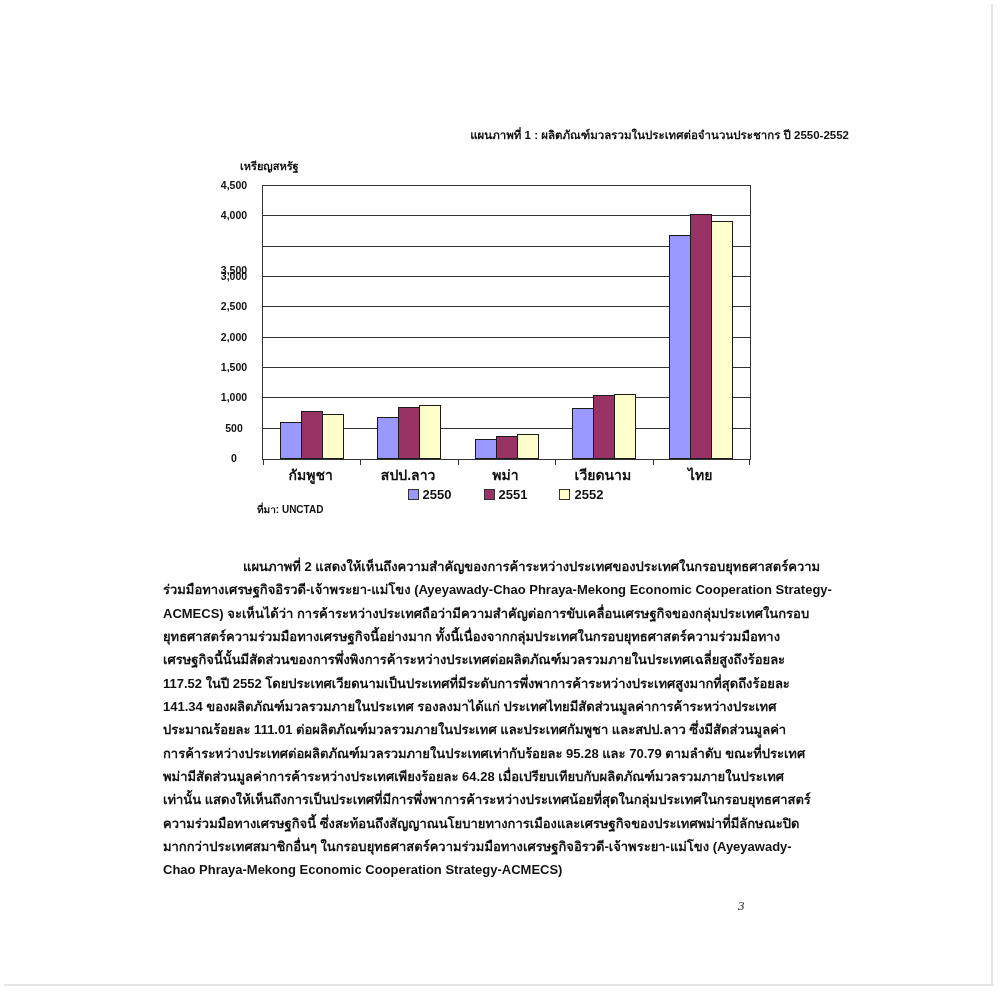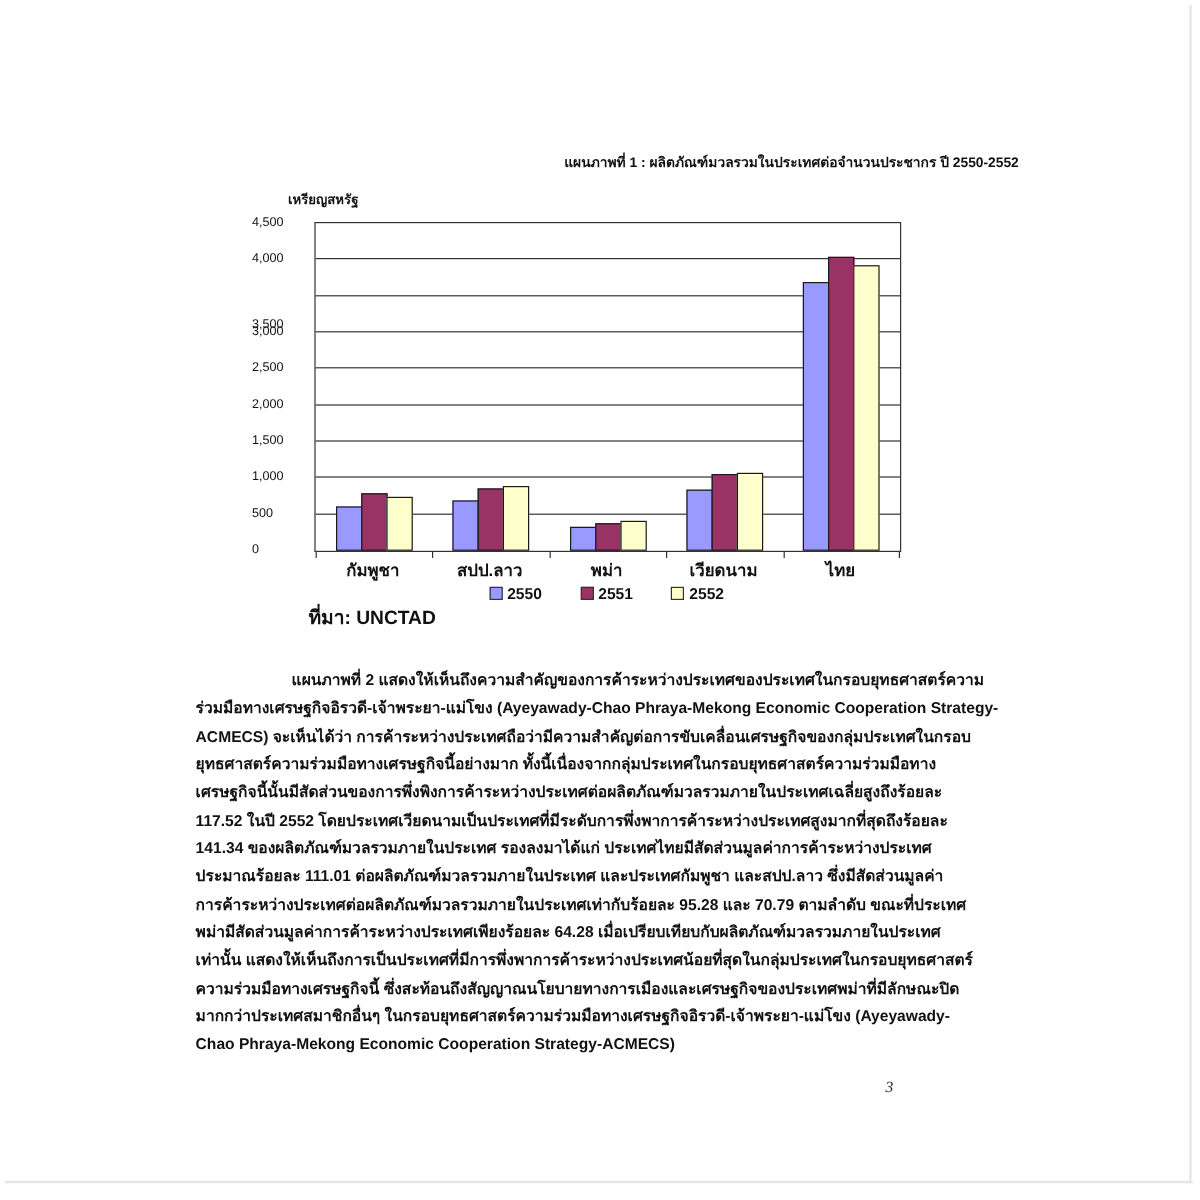--- a/index.html
+++ b/index.html
@@ -22,38 +22,38 @@
   }
   .plot{
     position:absolute;left:262px;top:185px;width:487px;height:273px;
     border:1px solid #333;background:#fff;box-sizing:content-box;
   }
   .gridline{position:absolute;left:0;width:100%;height:1px;background:#333;}
   .bar{position:absolute;bottom:0;width:22px;border:1px solid #1a1a1a;box-sizing:border-box;}
   .xtick{position:absolute;width:1px;height:5px;background:#333;top:274px;}
   .y-ticks{position:absolute;left:210px;top:185px;width:48px;height:273px;}
   .ytick-label{
-    position:absolute;right:0;width:100%;text-align:left;
-    font-size:10.5px;font-weight:400;line-height:12px;
+    position:absolute;right:0;width:100%;text-align:center;
+    font-size:10.5px;font-weight:700;line-height:12px;
   }
   .ytick-mark{position:absolute;width:5px;height:1px;background:#333;right:-9px;}
   .x-labels{
     position:absolute;left:262px;top:464px;width:487px;display:flex;
   }
   .x-label{flex:1;text-align:center;font-size:14px;font-weight:700;white-space:nowrap;}
   .legend{
     position:absolute;left:262px;top:487px;width:487px;
     display:flex;justify-content:center;align-items:center;gap:32px;
   }
   .legend-item{display:flex;align-items:center;gap:4px;}
   .legend-swatch{width:11px;height:11px;border:1px solid #333;box-sizing:border-box;}
   .legend-label{font-size:13px;font-weight:700;}
   .source{
     position:absolute;left:257px;top:502px;
-    font-size:16px;font-weight:700;white-space:nowrap;text-align:right;
+    font-size:10px;font-weight:700;white-space:nowrap;text-align:right;
   }
   
   .para{
     position:absolute;left:163px;top:543px;width:700px;
     font-size:13px;font-weight:700;color:#111;
   }
   .para-line{height:23.35px;line-height:23.35px;white-space:nowrap;}
   .para-line.first{padding-left:80px;margin-top:12px;}
   
   .page-number{

